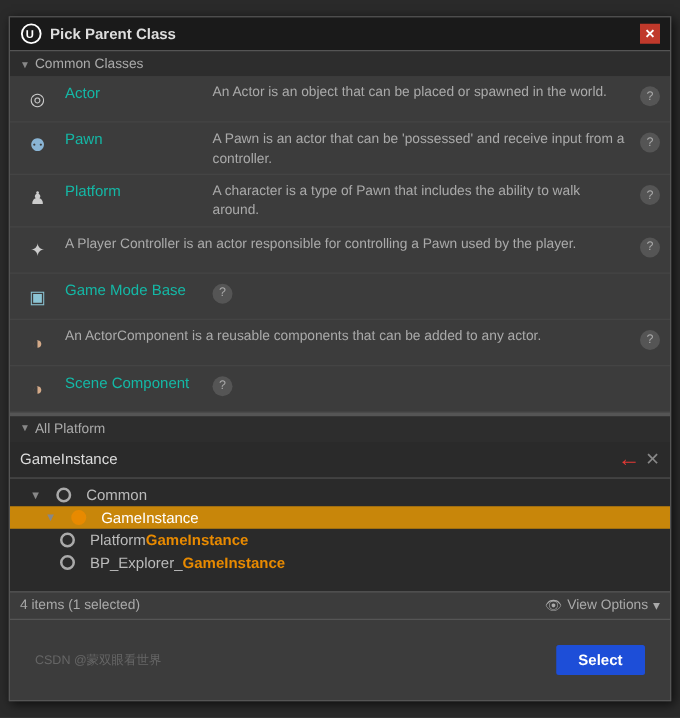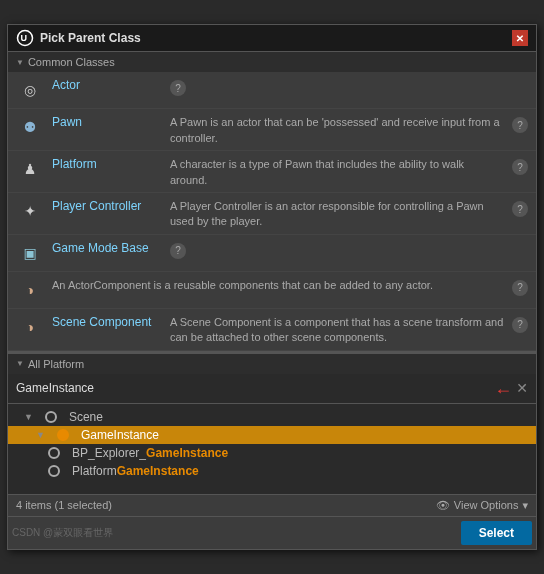--- a/index.html
+++ b/index.html
@@ -83,21 +83,21 @@
       flex-shrink: 0;
       display: flex;
       align-items: center;
       justify-content: center;
       font-size: 14px;
     }
     .class-row .name-col {
       width: 110px;
       flex-shrink: 0;
       padding-top: 2px;
-      color: #7dd3fc;
+      color: #14b8a6;
       font-size: 12px;
       font-weight: 500;
     }
     .class-row .desc-col {
       flex: 1;
       color: #aaa;
       font-size: 11px;
       line-height: 1.4;
       padding-top: 2px;
     }
@@ -199,40 +199,40 @@
     .view-options {
       display: flex;
       align-items: center;
       gap: 4px;
       cursor: pointer;
     }
     .footer {
       display: flex;
       align-items: center;
       justify-content: flex-end;
-      padding: 4px;
+      padding: 20px;
       background: #3c3c3c;
       border-top: 1px solid #555;
       gap: 8px;
     }
     .footer .watermark {
       flex: 1;
       color: #666;
       font-size: 10px;
     }
     .btn {
       padding: 5px 18px;
       border: none;
       cursor: pointer;
       font-size: 12px;
       font-weight: bold;
       border-radius: 2px;
     }
     .btn-select {
-      background: #0369a1;
+      background: #1d4ed8;
       color: white;
     }
     .btn-cancel {
       background: #555;
       color: #ccc;
     }
     .red-arrow {
       color: #e53935;
       font-size: 18px;
       font-weight: bold;
@@ -265,60 +265,59 @@
   <div class="section-header">
     <span class="triangle">▼</span>
     <span>Common Classes</span>
   </div>
 
   <div class="class-list">
 
     <div class="class-row">
       <div class="icon icon-actor">◎</div>
       <div class="name-col">Actor</div>
+      <div class="desc-col">An Actor is an object that can be placed or spawned in the world.</div>
       <div class="help-btn">?</div>
     </div>
 
     <div class="class-row">
       <div class="icon icon-pawn">⚉</div>
       <div class="name-col">Pawn</div>
       <div class="desc-col">A Pawn is an actor that can be 'possessed' and receive input from a controller.</div>
       <div class="help-btn">?</div>
     </div>
 
     <div class="class-row">
       <div class="icon icon-character">♟</div>
       <div class="name-col">Platform</div>
       <div class="desc-col">A character is a type of Pawn that includes the ability to walk around.</div>
       <div class="help-btn">?</div>
     </div>
 
     <div class="class-row">
       <div class="icon icon-controller">✦</div>
-      <div class="name-col">Player Controller</div>
       <div class="desc-col">A Player Controller is an actor responsible for controlling a Pawn used by the player.</div>
       <div class="help-btn">?</div>
     </div>
 
     <div class="class-row">
       <div class="icon icon-gamemode">▣</div>
       <div class="name-col">Game Mode Base</div>
       <div class="help-btn">?</div>
     </div>
 
     <div class="class-row">
       <div class="icon icon-component">◑</div>
       <div class="desc-col">An ActorComponent is a reusable components that can be added to any actor.</div>
       <div class="help-btn">?</div>
     </div>
 
     <div class="class-row">
       <div class="icon icon-scene">◑</div>
       <div class="name-col">Scene Component</div>
-      <div class="desc-col">A Scene Component is a component that has a scene transform and can be attached to other scene components.</div>
       <div class="help-btn">?</div>
     </div>
   </div>
 
   <div class="all-classes-section">
     <div class="section-header">
       <span class="triangle">▼</span>
       <span>All Platform</span>
     </div>
 
@@ -329,44 +328,44 @@
     </div>
 
     <div class="tree-area">
 
       <div class="tree-item">
         <span class="indent" style="width:4px"></span>
         <span class="arrow-icon">▼</span>
         <span style="width:4px"></span>
         <span class="circle-icon"></span>
         <span style="width:4px"></span>
-        <span class="item-label">Scene</span>
+        <span class="item-label">Common</span>
       </div>
 
       <div class="tree-item selected">
         <span class="indent" style="width:16px"></span>
         <span class="arrow-icon">▼</span>
         <span style="width:4px"></span>
         <span class="circle-icon orange"></span>
         <span style="width:4px"></span>
         <span class="item-label">GameInstance</span>
       </div>
 
       <div class="tree-item">
         <span class="indent" style="width:28px"></span>
         <span class="circle-icon"></span>
         <span style="width:4px"></span>
-        <span class="item-label">BP_Explorer_<span class="highlight">GameInstance</span></span>
+        <span class="item-label">Platform<span class="highlight">GameInstance</span></span>
       </div>
 
       <div class="tree-item">
         <span class="indent" style="width:28px"></span>
         <span class="circle-icon"></span>
         <span style="width:4px"></span>
-        <span class="item-label">Platform<span class="highlight">GameInstance</span></span>
+        <span class="item-label">BP_Explorer_<span class="highlight">GameInstance</span></span>
       </div>
     </div>
 
     <div class="status-bar">
       <span>4 items (1 selected)</span>
       <div class="view-options">
         <span>👁</span>
         <span>View Options</span>
         <span>▾</span>
       </div>

